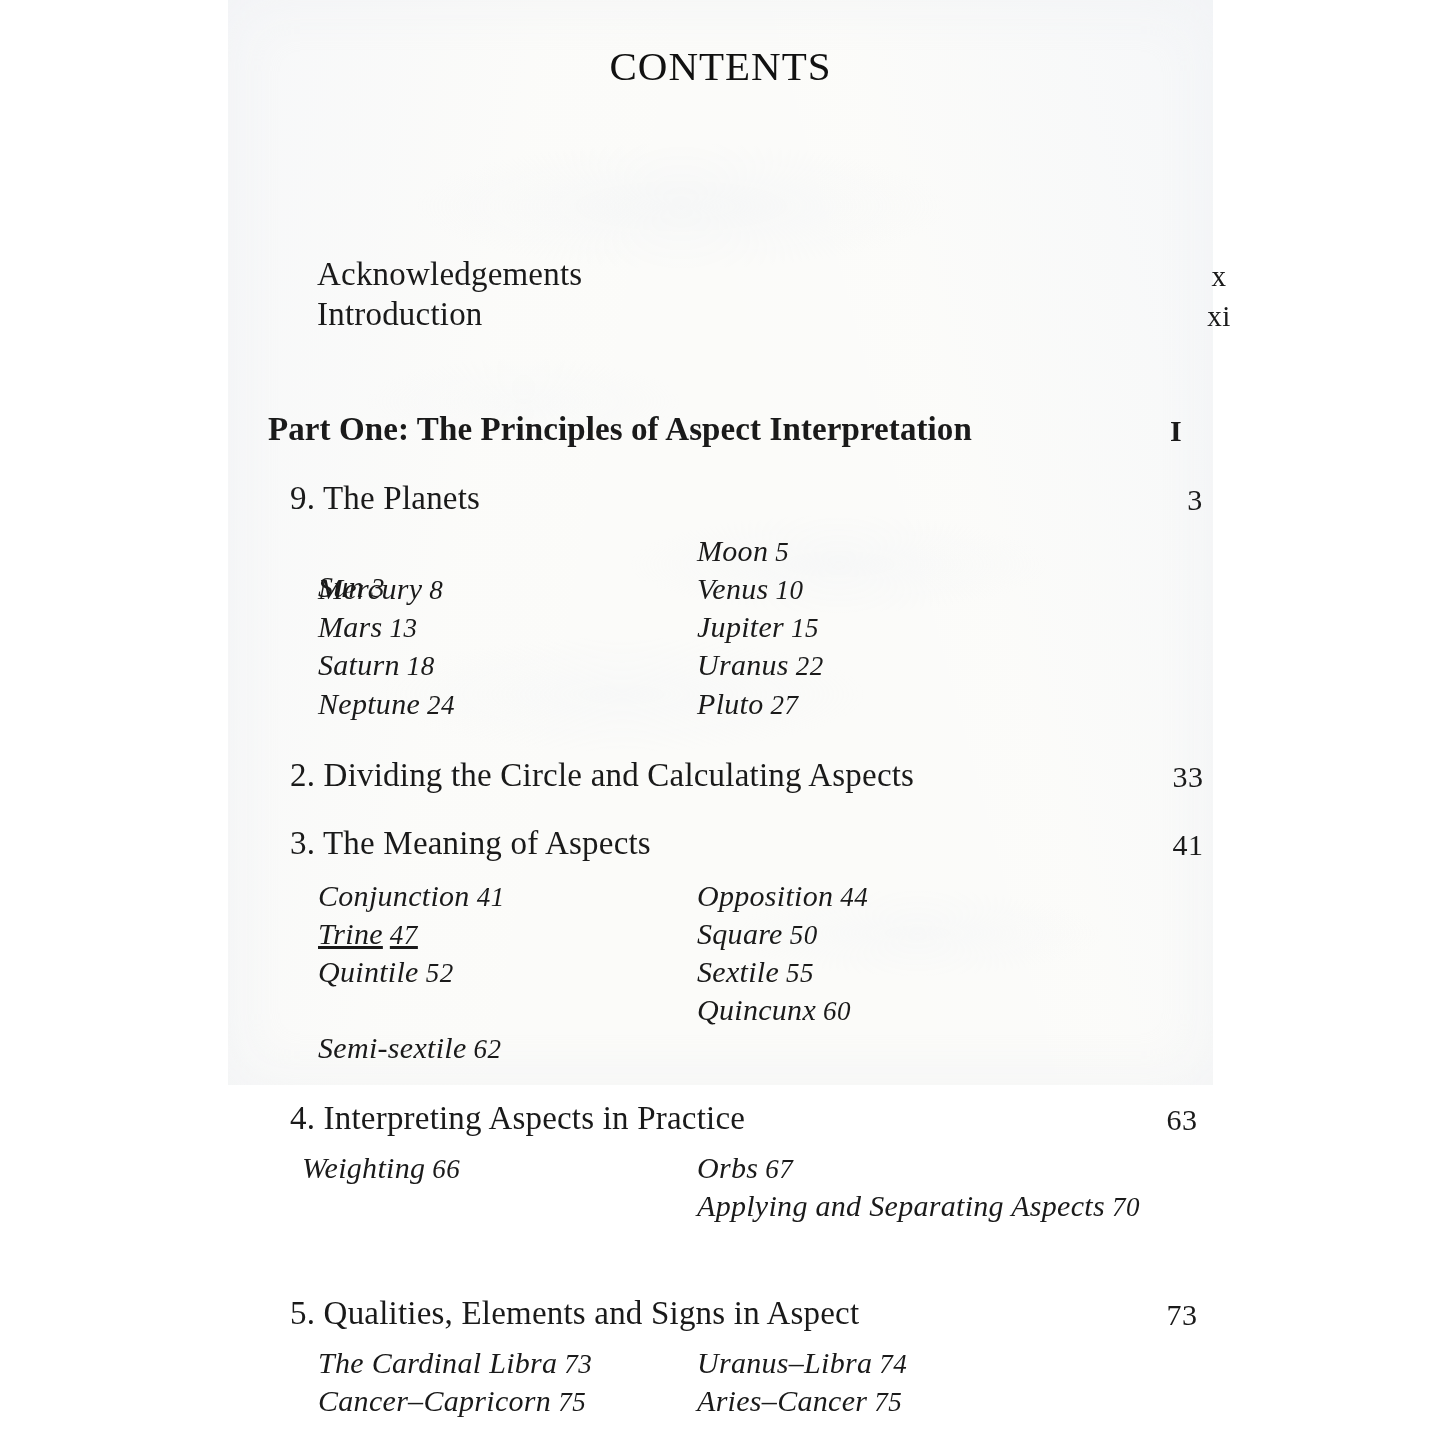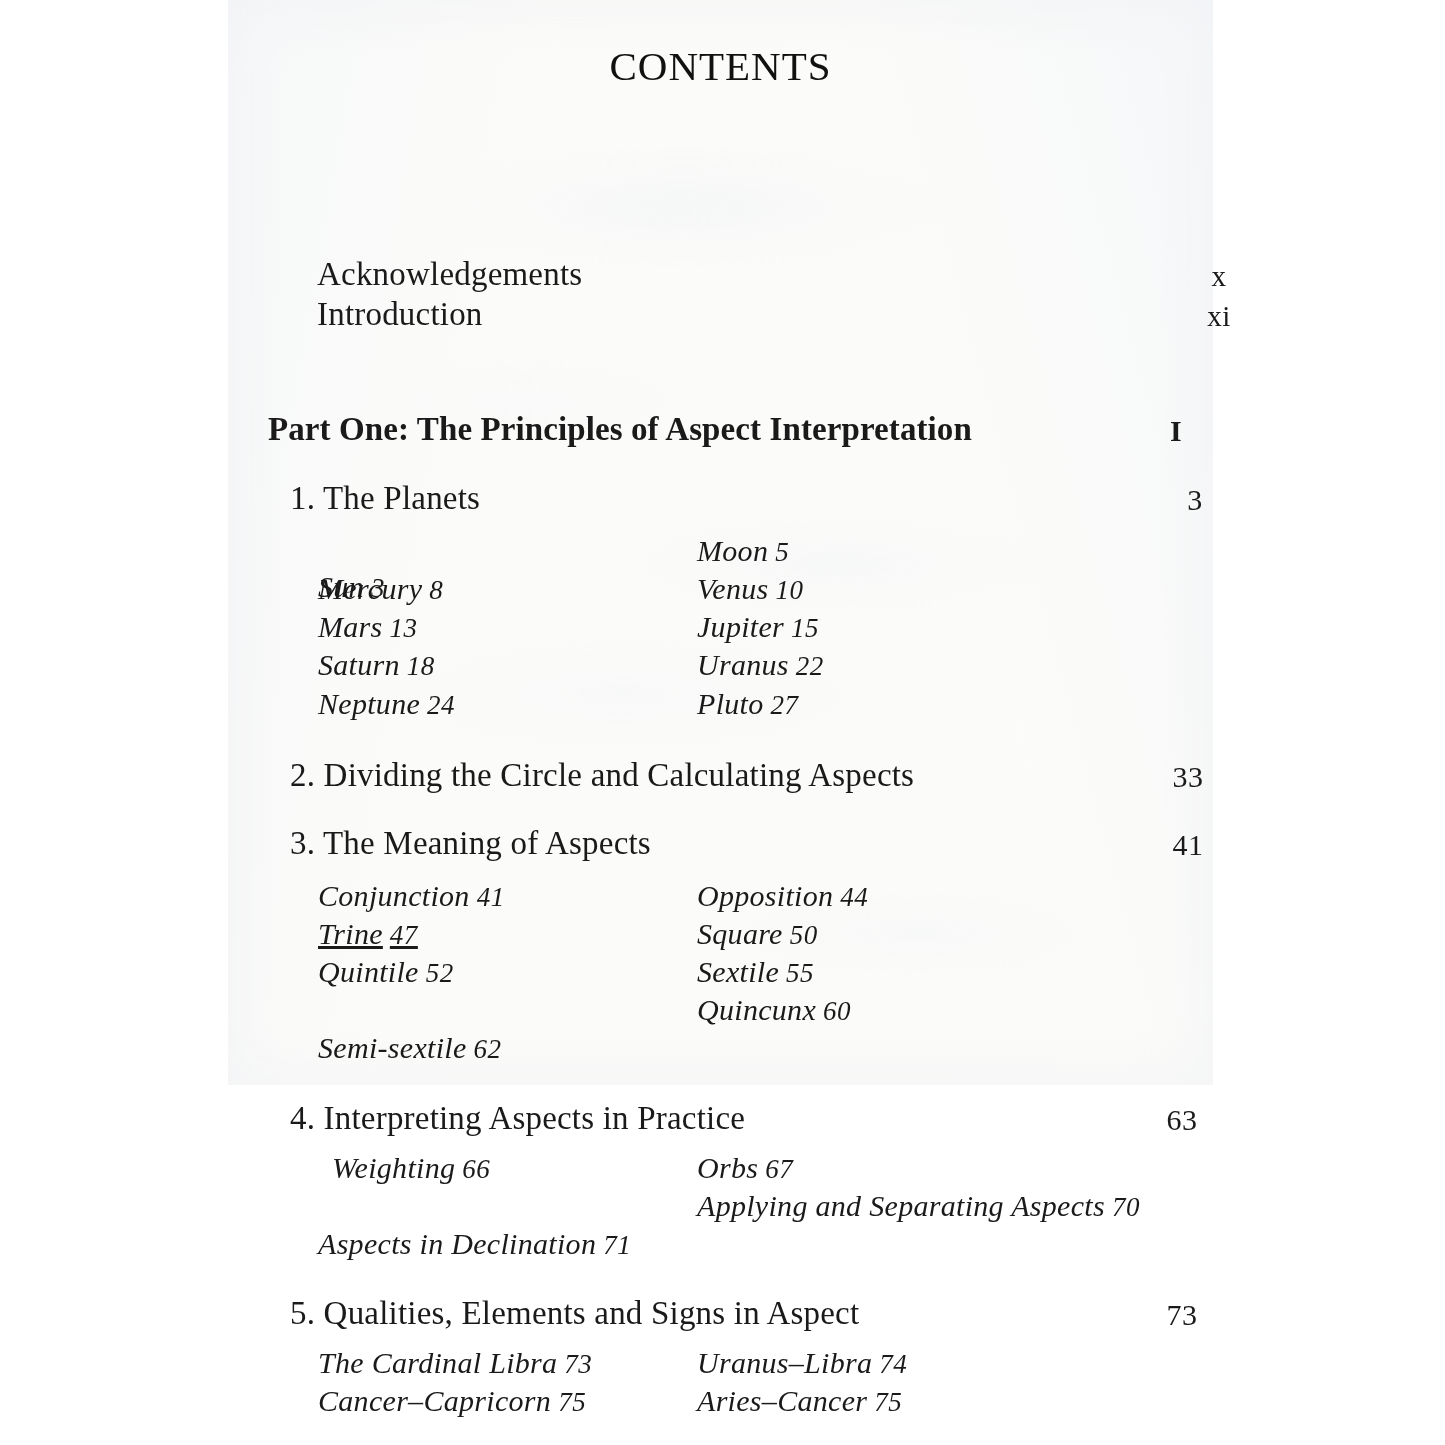--- a/index.html
+++ b/index.html
@@ -153,21 +153,21 @@
       <span class="row-label">Introduction</span>
       <span class="pageno" style="left:842px; top:4px;">xi</span>
     </div>
 
     <div class="row part-heading" style="left:40px; top:411px; width:880px;">
       <span class="row-label">Part One: The Principles of Aspect Interpretation</span>
       <span class="pageno" style="left:848px; top:3px;">I</span>
     </div>
 
     <div class="row chapter" style="left:62px; top:480px; width:860px;">
-      <span class="row-label">1. The Planets</span>
+      <span class="row-label">9. The Planets</span>
       <span class="pageno" style="left:845px; top:3px;">3</span>
     </div>
 
     <div class="subentry" style="left:90px; top:534px;margin-top:36px;">
       <span>Sun</span><span class="num">3</span>
     </div>
     <div class="subentry" style="left:90px; top:572px;">
       <span>Mercury</span><span class="num">8</span>
     </div>
     <div class="subentry" style="left:90px; top:610px;">
@@ -230,25 +230,22 @@
     </div>
     <div class="subentry" style="left:469px; top:993px;">
       <span>Quincunx</span><span class="num">60</span>
     </div>
 
     <div class="row chapter" style="left:62px; top:1100px; width:860px;">
       <span class="row-label">4. Interpreting Aspects in Practice</span>
       <span class="pageno" style="left:832px; top:3px;">63</span>
     </div>
 
-    <div class="subentry" style="left:104px; top:1151px;">
+    <div class="subentry" style="left:74px; top:1151px;">
       <span>Weighting</span><span class="num">66</span>
-    </div>
-    <div class="subentry" style="left:90px; top:1227px;">
-      <span>Aspects in Declination</span><span class="num">71</span>
     </div>
 
     <div class="subentry" style="left:469px; top:1151px;">
       <span>Orbs</span><span class="num">67</span>
     </div>
     <div class="subentry" style="left:469px; top:1189px;">
       <span>Applying and Separating Aspects</span><span class="num">70</span>
     </div>
 
     <div class="row chapter" style="left:62px; top:1295px; width:860px;">

